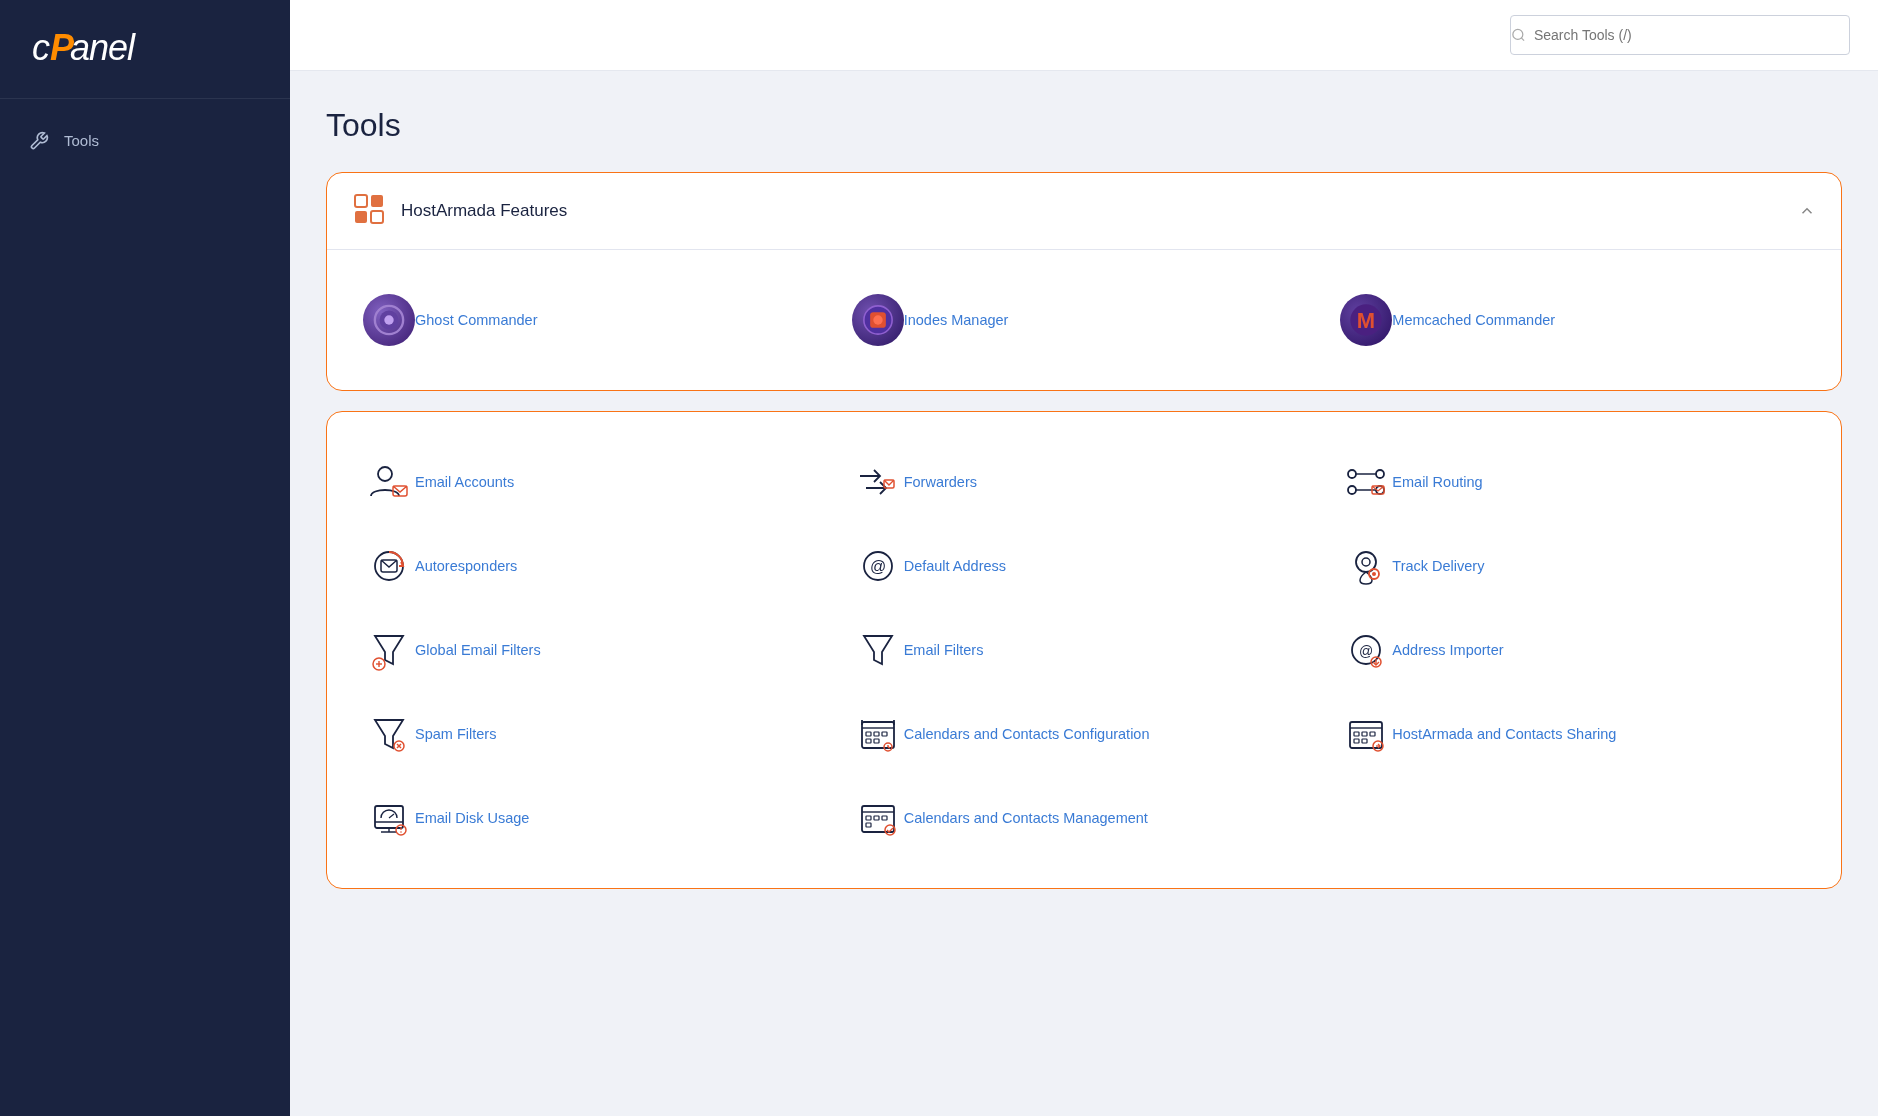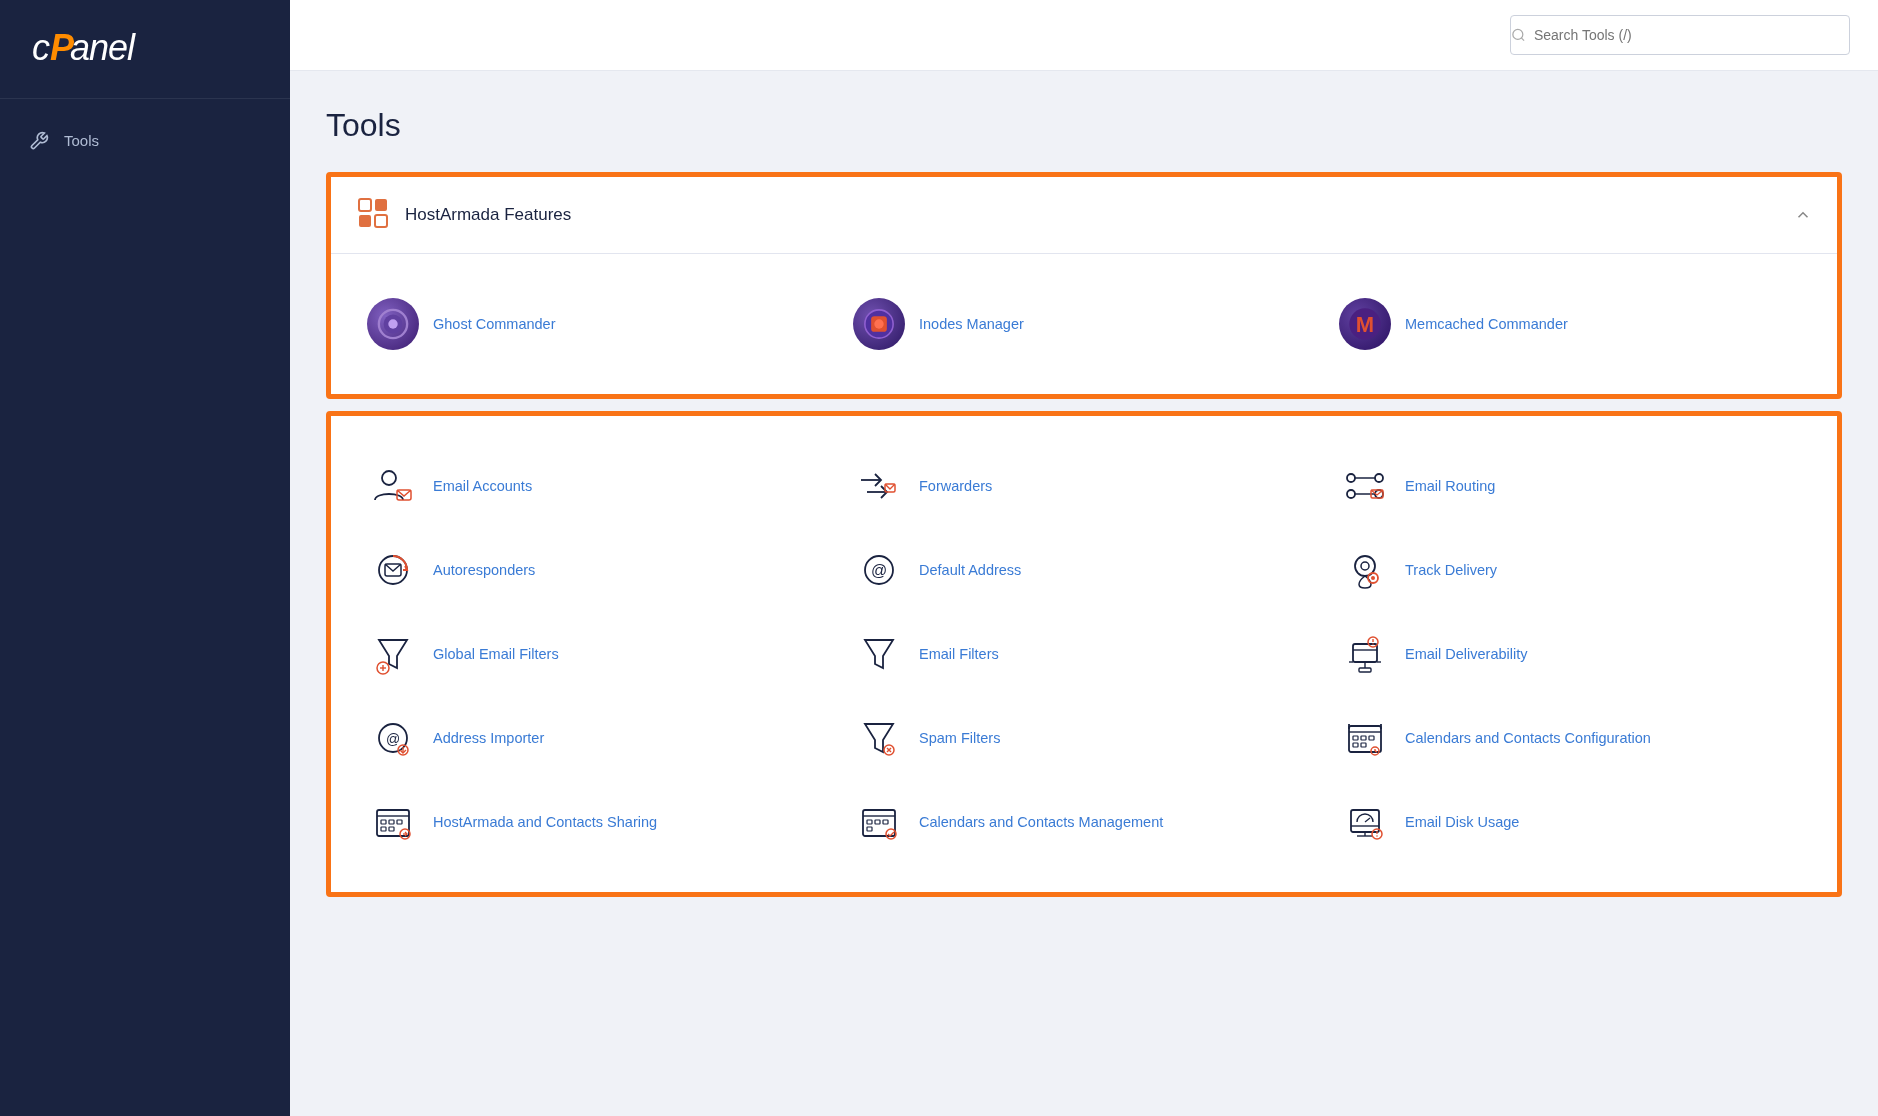--- a/index.html
+++ b/index.html
@@ -87,23 +87,23 @@
     .page-title {
       font-size: 32px;
       font-weight: 300;
       color: #1a2340;
       margin-bottom: 28px;
     }
 
     
     .section-card {
       background: #fff;
-      border-radius: 4px;
-      margin-bottom: 12px;
-      border: 5px solid #f97316;
+      border-radius: 16px;
+      margin-bottom: 20px;
+      border: 1px solid #f97316;
       overflow: hidden;
     }
     .section-header {
       display: flex;
       align-items: center;
       justify-content: space-between;
       padding: 18px 24px;
       cursor: pointer;
       border-bottom: 1px solid #e2e5ef;
     }
@@ -119,21 +119,20 @@
     }
     .section-body {
       padding: 28px 24px;
       display: grid;
       grid-template-columns: repeat(3, 1fr);
       gap: 0;
     }
     .tool-item {
       display: flex;
       align-items: center;
-      gap: 14px;
       padding: 16px 12px;
       cursor: pointer;
       text-decoration: none;
     }
     .tool-icon {
       width: 52px;
       height: 52px;
       min-width: 52px;
       display: flex;
       align-items: center;
@@ -363,36 +362,20 @@
 
         <div class="tool-item">
           <div class="tool-icon">
             <svg width="44" height="44" viewBox="0 0 44 44" fill="none">
               <polygon points="8,8 36,8 26,24 26,36 18,32 18,24" stroke="#1a2340" stroke-width="1.8" fill="none"></polygon>
             </svg>
           </div>
           <span class="tool-label">Email Filters</span>
         </div>
 
-        <div class="tool-item">
-          <div class="tool-icon">
-            <svg width="44" height="44" viewBox="0 0 44 44" fill="none">
-              <rect x="10" y="12" width="24" height="18" rx="2" stroke="#1a2340" stroke-width="1.8"></rect>
-              <line x1="10" y1="18" x2="34" y2="18" stroke="#1a2340" stroke-width="1.4"></line>
-              <line x1="6" y1="30" x2="10" y2="30" stroke="#1a2340" stroke-width="1.4"></line>
-              <line x1="34" y1="30" x2="38" y2="30" stroke="#1a2340" stroke-width="1.4"></line>
-              <line x1="22" y1="30" x2="22" y2="36" stroke="#1a2340" stroke-width="1.4"></line>
-              <rect x="16" y="36" width="12" height="4" rx="1" fill="none" stroke="#1a2340" stroke-width="1.4"></rect>
-              <circle cx="30" cy="10" r="5" fill="none" stroke="#e05030" stroke-width="1.5"></circle>
-              <line x1="30" y1="7" x2="30" y2="10" stroke="#e05030" stroke-width="1.4"></line>
-              <circle cx="30" cy="12" r="0.8" fill="#e05030"></circle>
-            </svg>
-          </div>
-          <span class="tool-label">Email Deliverability</span>
-        </div>
 
         <div class="tool-item">
           <div class="tool-icon">
             <svg width="44" height="44" viewBox="0 0 44 44" fill="none">
               <circle cx="22" cy="22" r="14" stroke="#1a2340" stroke-width="1.8"></circle>
               <text x="22" y="28" text-anchor="middle" font-family="Arial" font-size="14" font-weight="300" fill="#1a2340">@</text>
               <circle cx="32" cy="34" r="5" fill="none" stroke="#e05030" stroke-width="1.5"></circle>
               <line x1="32" y1="31" x2="32" y2="37" stroke="#e05030" stroke-width="1.4"></line>
               <polyline points="29,34 32,37 35,34" fill="none" stroke="#e05030" stroke-width="1.4"></polyline>
             </svg>
@@ -446,45 +429,45 @@
               <line x1="32" y1="34" x2="36" y2="34" stroke="#e05030" stroke-width="1.3"></line>
               <polyline points="34,32 36,34 34,36" fill="none" stroke="#e05030" stroke-width="1.3"></polyline>
             </svg>
           </div>
           <span class="tool-label">HostArmada and Contacts Sharing</span>
         </div>
 
         <div class="tool-item">
           <div class="tool-icon">
             <svg width="44" height="44" viewBox="0 0 44 44" fill="none">
-              <rect x="6" y="10" width="32" height="26" rx="2" stroke="#1a2340" stroke-width="1.8"></rect>
-              <line x1="6" y1="16" x2="38" y2="16" stroke="#1a2340" stroke-width="1.4"></line>
-              <rect x="10" y="20" width="5" height="4" rx="0.5" stroke="#1a2340" stroke-width="1.2"></rect>
-              <rect x="18" y="20" width="5" height="4" rx="0.5" stroke="#1a2340" stroke-width="1.2"></rect>
-              <rect x="26" y="20" width="5" height="4" rx="0.5" stroke="#1a2340" stroke-width="1.2"></rect>
-              <rect x="10" y="27" width="5" height="4" rx="0.5" stroke="#1a2340" stroke-width="1.2"></rect>
-              <circle cx="34" cy="34" r="5" fill="none" stroke="#e05030" stroke-width="1.5"></circle>
-              <polyline points="31,34 33,36 37,32" fill="none" stroke="#e05030" stroke-width="1.4"></polyline>
-            </svg>
-          </div>
-          <span class="tool-label">Calendars and Contacts Management</span>
-        </div>
-
-        <div class="tool-item">
-          <div class="tool-icon">
-            <svg width="44" height="44" viewBox="0 0 44 44" fill="none">
               <rect x="8" y="10" width="28" height="22" rx="2" stroke="#1a2340" stroke-width="1.8"></rect>
               <line x1="8" y1="26" x2="36" y2="26" stroke="#1a2340" stroke-width="1.4"></line>
               <line x1="22" y1="32" x2="22" y2="36" stroke="#1a2340" stroke-width="1.4"></line>
               <line x1="14" y1="36" x2="30" y2="36" stroke="#1a2340" stroke-width="1.4"></line>
               <path d="M14 22 A8 8 0 0 1 22 14 A8 8 0 0 1 30 22" fill="none" stroke="#1a2340" stroke-width="1.4"></path>
               <line x1="22" y1="22" x2="27" y2="18" stroke="#1a2340" stroke-width="1.3"></line>
               <circle cx="34" cy="34" r="5" fill="none" stroke="#e05030" stroke-width="1.5"></circle>
               <line x1="34" y1="31" x2="34" y2="34" stroke="#e05030" stroke-width="1.3"></line>
               <circle cx="34" cy="36" r="0.8" fill="#e05030"></circle>
             </svg>
           </div>
           <span class="tool-label">Email Disk Usage</span>
         </div>
+
+        <div class="tool-item">
+          <div class="tool-icon">
+            <svg width="44" height="44" viewBox="0 0 44 44" fill="none">
+              <rect x="6" y="10" width="32" height="26" rx="2" stroke="#1a2340" stroke-width="1.8"></rect>
+              <line x1="6" y1="16" x2="38" y2="16" stroke="#1a2340" stroke-width="1.4"></line>
+              <rect x="10" y="20" width="5" height="4" rx="0.5" stroke="#1a2340" stroke-width="1.2"></rect>
+              <rect x="18" y="20" width="5" height="4" rx="0.5" stroke="#1a2340" stroke-width="1.2"></rect>
+              <rect x="26" y="20" width="5" height="4" rx="0.5" stroke="#1a2340" stroke-width="1.2"></rect>
+              <rect x="10" y="27" width="5" height="4" rx="0.5" stroke="#1a2340" stroke-width="1.2"></rect>
+              <circle cx="34" cy="34" r="5" fill="none" stroke="#e05030" stroke-width="1.5"></circle>
+              <polyline points="31,34 33,36 37,32" fill="none" stroke="#e05030" stroke-width="1.4"></polyline>
+            </svg>
+          </div>
+          <span class="tool-label">Calendars and Contacts Management</span>
+        </div>
       </div>
     </div>
   </div>
 </div>
 
 </body></html>

